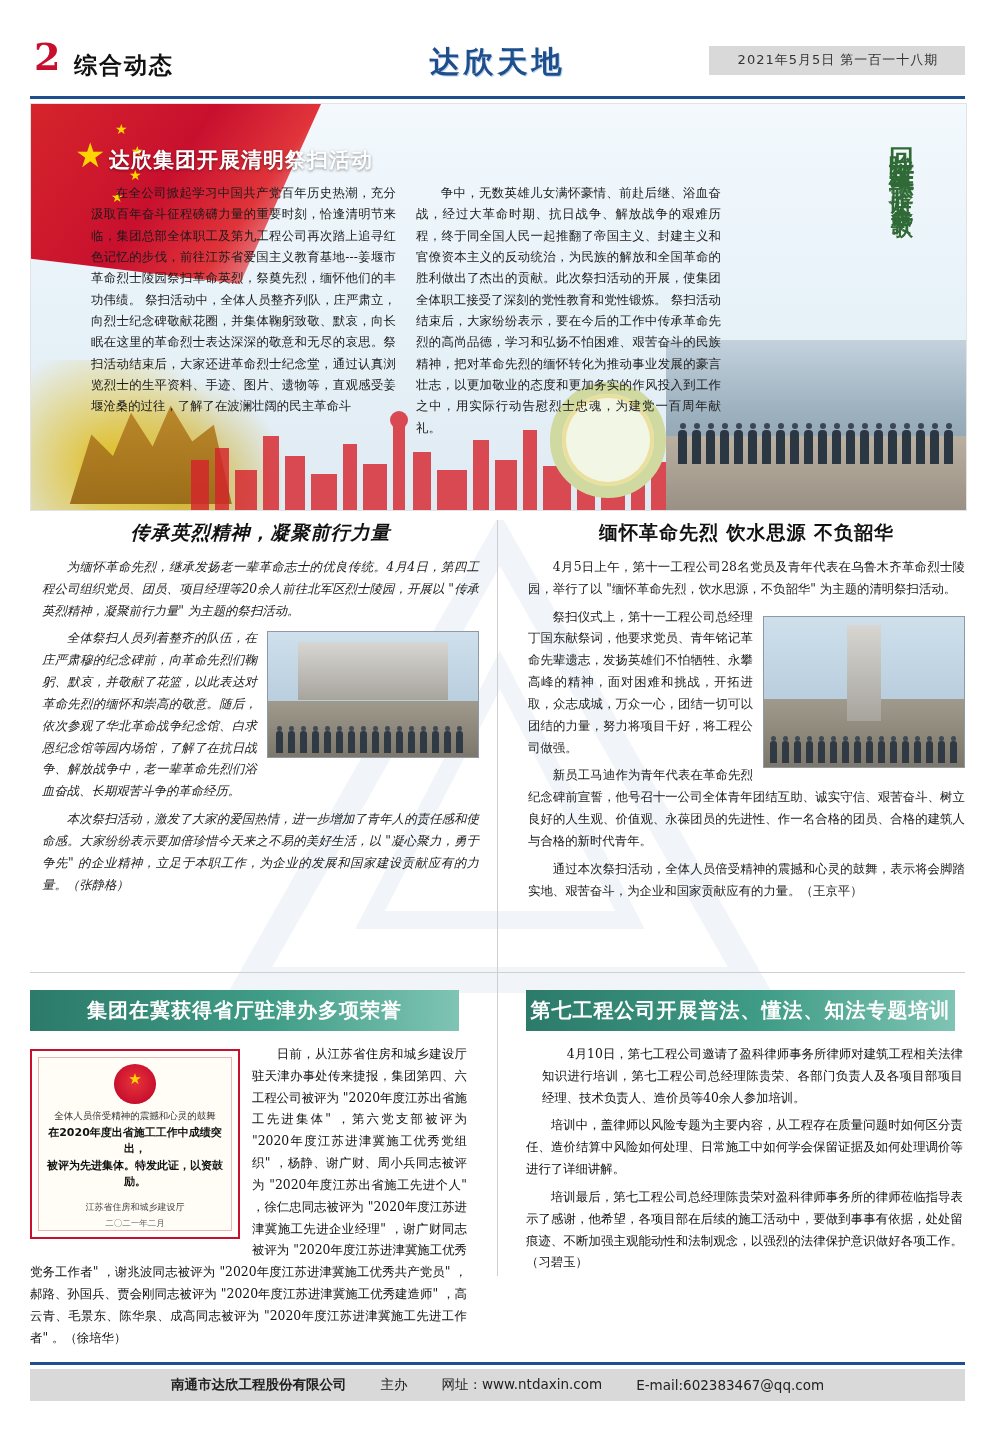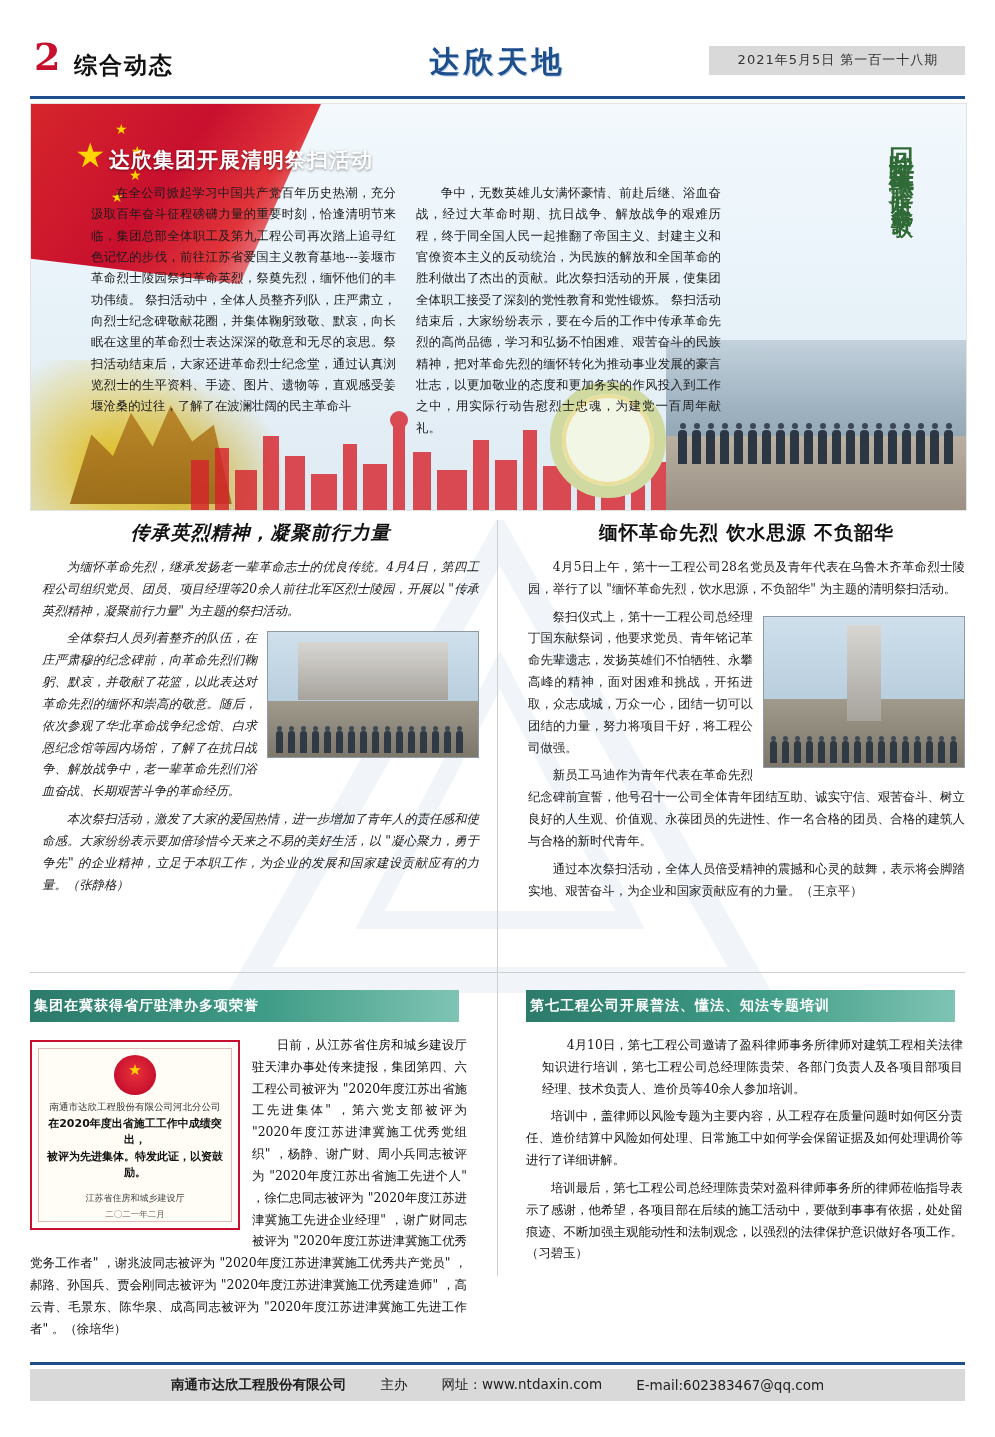--- a/index.html
+++ b/index.html
@@ -194,21 +194,21 @@
   .photo .land{position:absolute;left:0;right:0;bottom:0;height:45%;
     background:linear-gradient(180deg,#9f9a8c 0%,#7d776b 100%);}
   .photo .mon{position:absolute;left:50%;transform:translateX(-50%);
     background:linear-gradient(180deg,#d8d6d2 0%,#a7a49e 100%);}
   .photo .people{position:absolute;left:0;right:0;bottom:0;height:34%;}
   .photo .people i{position:absolute;bottom:4px;width:7px;height:22px;border-radius:3px 3px 0 0;background:#2f3a44;}
   .photo .people i:after{content:"";position:absolute;left:1px;top:-5px;width:5px;height:5px;border-radius:50%;background:#3d4954;}
   
   .band{
     background:linear-gradient(90deg,#2c7a6a 0%,#3f9c86 55%,#7fc4b4 100%);
-    color:#fff;font-size:14px;font-weight:bold;text-align:left;
+    color:#fff;font-size:20px;font-weight:bold;text-align:center;
     letter-spacing:1px;padding:7px 4px;margin:0 8px 12px 0;
   }
   .sec{position:absolute;top:470px;width:437px;}
   .sec.left{left:0;}
   .sec.right{left:496px;}
   .cert{
     float:left;margin:6px 12px 4px 0;
     width:206px;height:186px;
     border:2px solid #c8102e;
     background:#fffdf6;
@@ -424,21 +424,21 @@
       <p>祭扫仪式上，第十一工程公司总经理丁国东献祭词，他要求党员、青年铭记革命先辈遗志，发扬英雄们不怕牺牲、永攀高峰的精神，面对困难和挑战，开拓进取，众志成城，万众一心，团结一切可以团结的力量，努力将项目干好，将工程公司做强。</p>
       <p>新员工马迪作为青年代表在革命先烈纪念碑前宣誓，他号召十一公司全体青年团结互助、诚实守信、艰苦奋斗、树立良好的人生观、价值观、永葆团员的先进性、作一名合格的团员、合格的建筑人与合格的新时代青年。</p>
       <p>通过本次祭扫活动，全体人员倍受精神的震撼和心灵的鼓舞，表示将会脚踏实地、艰苦奋斗，为企业和国家贡献应有的力量。（王京平）</p>
     </div>
 
     <div class="sec left clearfix">
       <div class="band">集团在冀获得省厅驻津办多项荣誉</div>
       <div class="cert">
         <div class="inner">
           <div class="emblem"></div>
-          <div class="t1">南通市达欣工程股份有限公司河北分公司</div>
+          <div class="t1">全体人员倍受精神的震撼和心灵的鼓舞</div>
           <div class="t2">在2020年度出省施工工作中成绩突出，</div>
           <div class="t2">被评为先进集体。特发此证，以资鼓励。</div>
           <div class="t3">江苏省住房和城乡建设厅</div>
           <div class="t4">二〇二一年二月</div>
         </div>
       </div>
       <p style="margin:0;font-size:12.4px;line-height:1.76;text-align:justify;text-indent:2em;font-family:'DejaVu Serif','Liberation Serif',serif;">日前，从江苏省住房和城乡建设厅驻天津办事处传来捷报，集团第四、六工程公司被评为 "2020年度江苏出省施工先进集体" ，第六党支部被评为 "2020年度江苏进津冀施工优秀党组织" ，杨静、谢广财、周小兵同志被评为 "2020年度江苏出省施工先进个人" ，徐仁忠同志被评为 "2020年度江苏进津冀施工先进企业经理" ，谢广财同志被评为 "2020年度江苏进津冀施工优秀党务工作者" ，谢兆波同志被评为 "2020年度江苏进津冀施工优秀共产党员" ，郝路、孙国兵、贾会刚同志被评为 "2020年度江苏进津冀施工优秀建造师" ，高云青、毛景东、陈华泉、成高同志被评为 "2020年度江苏进津冀施工先进工作者" 。（徐培华）</p>
     </div>
 
     <div class="sec right clearfix">

